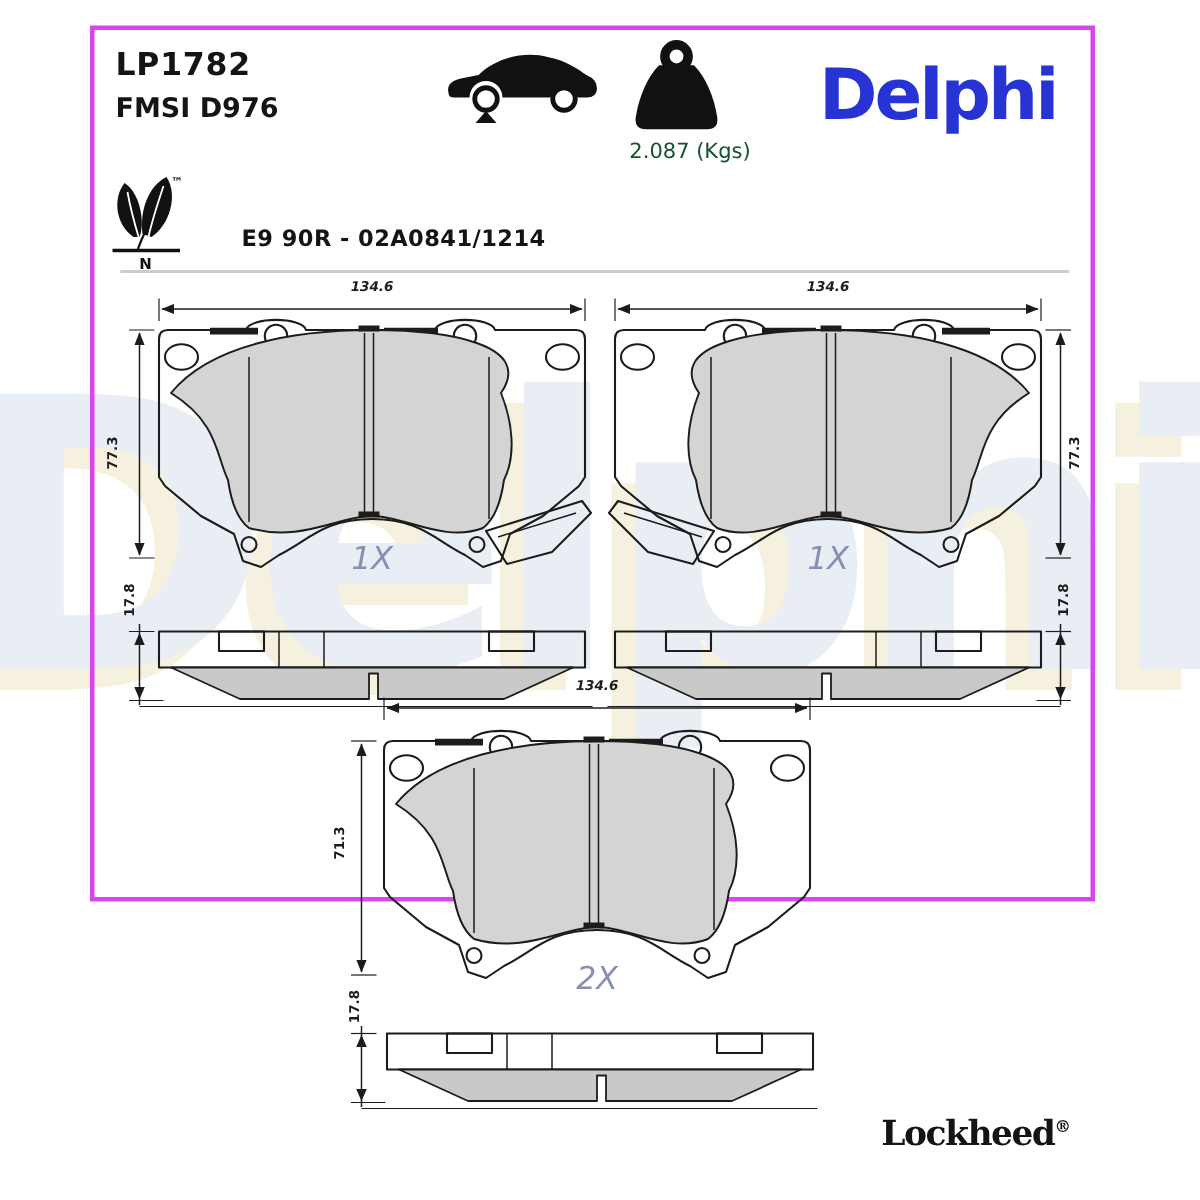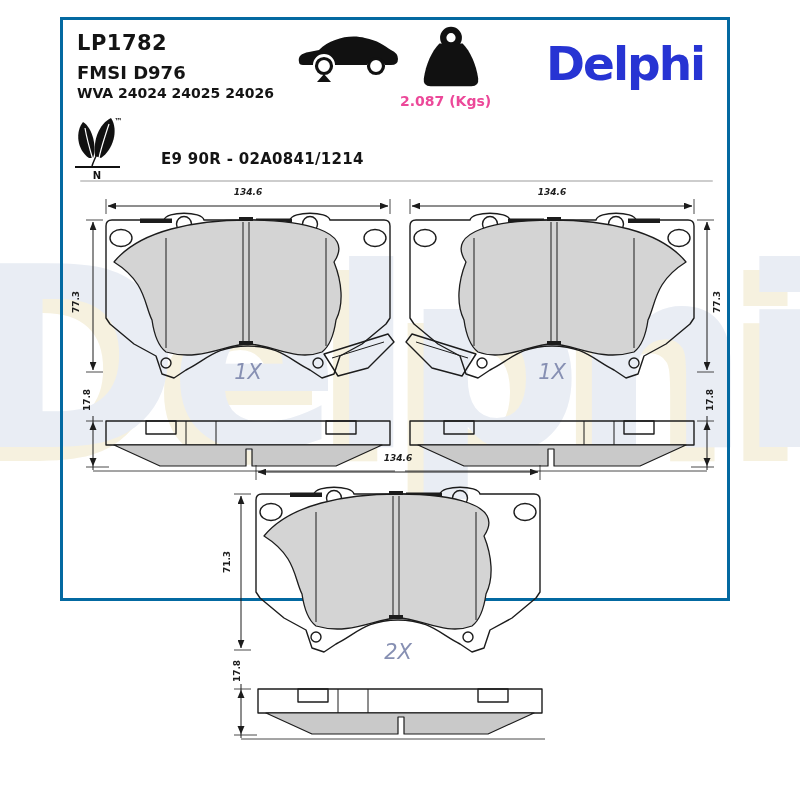--- a/index.html
+++ b/index.html
@@ -7,27 +7,27 @@
   #page{position:relative;width:800px;height:800px;background:#fff;overflow:hidden;}
 
   
   .wm{position:absolute;font-weight:bold;font-size:252px;line-height:1;letter-spacing:-12px;
       white-space:nowrap;z-index:1;user-select:none;}
   .wm-cream{left:-44px;top:248px;color:#f6f1df;}
   .wm-blue{left:-28px;top:234px;color:#e9edf4;}
 
   
   #sheet{position:absolute;left:60px;top:17px;width:670px;height:584px;
-         border:3px solid #0369a1;box-sizing:border-box;z-index:2;background:transparent;}
+         border:3px solid #d946ef;box-sizing:border-box;z-index:2;background:transparent;}
 
   .abs{position:absolute;}
   .t-part{left:14px;top:11px;font-size:21px;font-weight:700;color:#141414;letter-spacing:.5px;}
   .t-fmsi{left:14px;top:42px;font-size:18px;font-weight:700;color:#141414;}
   .t-wva{left:14px;top:65px;font-size:14px;font-weight:700;color:#141414;}
-  .t-weight{left:337px;top:73px;width:120px;text-align:left;font-size:14px;font-weight:700;color:#ec4899;}
+  .t-weight{left:337px;top:73px;width:120px;text-align:center;font-size:14px;font-weight:400;color:#14532d;}
   .t-logo{left:483px;top:20px;font-size:47px;font-weight:bold;color:#2734d3;letter-spacing:-2px;line-height:1;}
   .t-tm{left:51px;top:97px;font-size:8px;font-weight:700;color:#141414;}
   .t-homol{left:57px;top:130px;font-size:15px;font-weight:700;color:#141414;letter-spacing:.3px;margin-left:41px;}
   .hairline{left:17px;top:160px;width:633px;height:2px;background:#cdcdcd;border-radius:2px;}
 
   .dim{font-size:9px;font-weight:700;color:#1c1c1c;text-align:center;}
   .dimh{width:80px;font-style:italic;}
   .dimv{width:42px;transform:rotate(-90deg);transform-origin:center center;}
   .qty{width:60px;text-align:center;font-size:21px;color:#8790b3;font-style:italic;}
 
@@ -47,21 +47,20 @@
 
 <div id="page">
 
   <div class="wm wm-cream">Delphi</div>
   <div class="wm wm-blue">Delphi</div>
 
   <div id="sheet">
 
     <div class="abs t-part">LP1782</div>
     <div class="abs t-fmsi">FMSI D976</div>
-    <div class="abs t-wva">WVA 24024 24025 24026</div>
     <div class="abs t-logo">Delphi</div>
 
     <svg class="abs" style="left:232px;top:6px" width="105" height="58" viewBox="0 0 105 58">
       <path fill="#111" d="M4,36 Q2,28 14,26 L24,24 C36,12 56,8 70,12 C82,14 90,20 96,24 Q103,27 103,33 Q103,39 96,39 L90,39 A10,10 0 0 0 72,39 L40,39 A10,10 0 0 0 18,39 L8,39 Q4,39 4,36 Z"></path>
       <circle cx="29" cy="40" r="7.5" fill="#fff" stroke="#111" stroke-width="3.2"></circle>
       <circle cx="81" cy="40" r="7.5" fill="#fff" stroke="#111" stroke-width="3.2"></circle>
       <polygon points="22,56 36,56 29,48" fill="#111"></polygon>
     </svg>
 
     <svg class="abs" style="left:356px;top:6px" width="64" height="66" viewBox="0 0 64 68">
@@ -208,14 +207,15 @@
     <div class="abs dim dimv" style="left:143px;top:537px">71.3</div>
 
     <div class="abs dim dimv" style="left:3px;top:375px">17.8</div>
     <div class="abs dim dimv" style="left:626px;top:375px">17.8</div>
     <div class="abs dim dimv" style="left:153px;top:646px">17.8</div>
 
     <div class="abs qty" style="left:155px;top:340px">1X</div>
     <div class="abs qty" style="left:459px;top:340px">1X</div>
     <div class="abs qty" style="left:305px;top:620px">2X</div>
 
+    <div class="abs t-lockheed"><span>Lockheed</span><span class="reg">®</span></div>
   </div>
 </div>
 
 </body></html>

